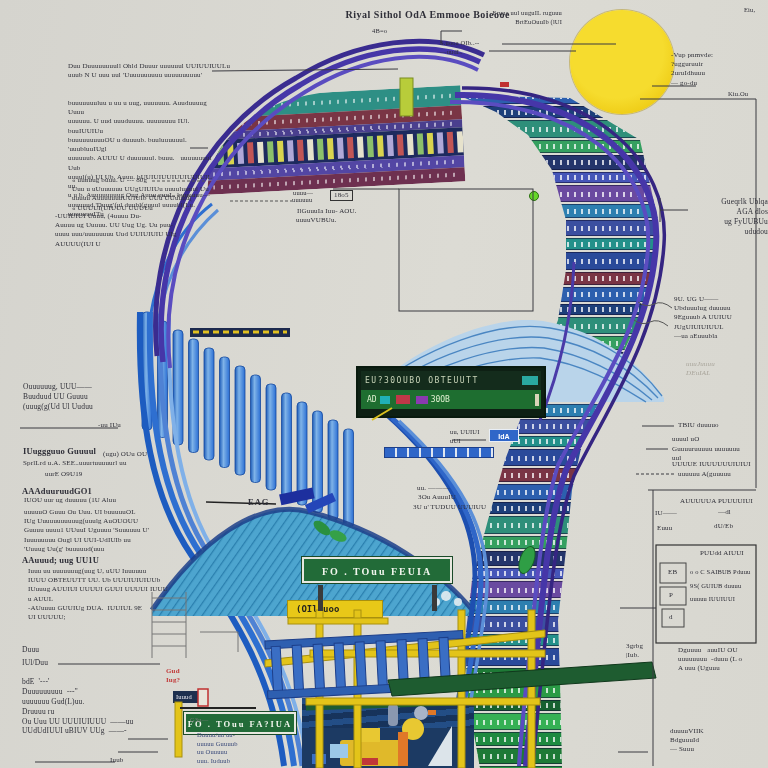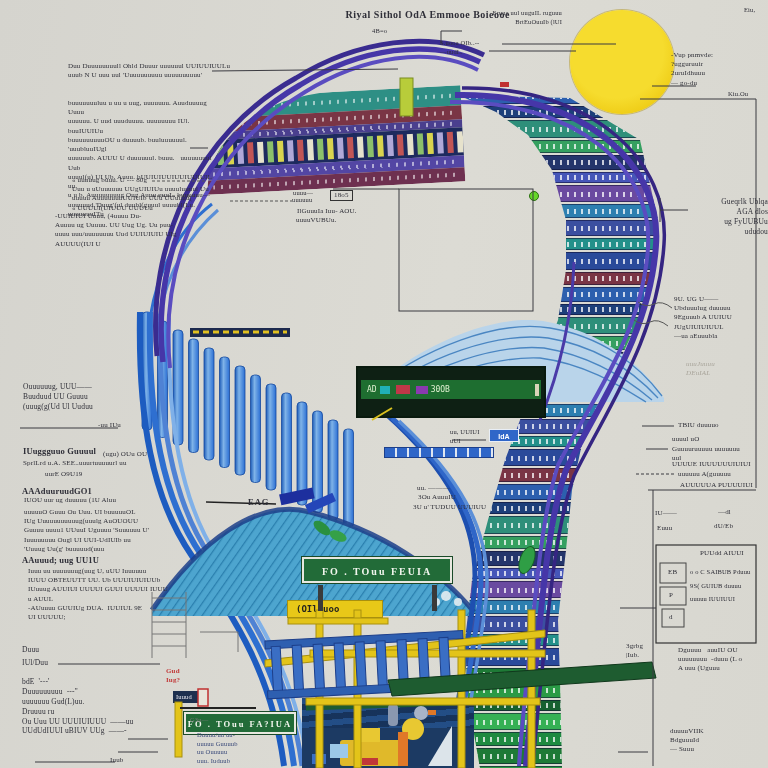--- a/index.html
+++ b/index.html
@@ -29,21 +29,21 @@
   .flk{background-image:repeating-linear-gradient(90deg,rgba(255,255,255,.55) 0 2px,rgba(255,255,255,0) 2px 8px);
     background-size:94% 4px;background-repeat:no-repeat;background-position:6px 50%;}
   .caps{background-color:#1d2a5e;
     background-image:repeating-linear-gradient(90deg,#e6e2cc 0 6px,rgba(0,0,0,0) 6px 10px,#8cc06a 10px 16px,rgba(0,0,0,0) 16px 20px,#d8d44e 20px 26px,rgba(0,0,0,0) 26px 30px,#b0a8d8 30px 36px,rgba(0,0,0,0) 36px 40px,#c25555 40px 46px,rgba(0,0,0,0) 46px 50px);
     background-size:auto 74%;background-position:2px 58%;background-repeat:repeat-x;}
   
   #lcd{left:356px;top:366px;width:190px;height:52px;background:#0e2014;border:2px solid #091a0e;padding:3px;}
   #lcd .row1{height:19px;background:#142c1c;color:#c8d4b8;font:8px/19px "DejaVu Sans Mono",monospace;
     letter-spacing:1.5px;padding:0 4px;position:relative;}
   #lcd .row1 .chip{position:absolute;right:3px;top:5px;width:16px;height:9px;background:#2aa8a0;}
-  #lcd .row2{height:19px;margin-top:9px;background:#1e6e30;color:#dff0d0;font:8px/19px "DejaVu Sans Mono",monospace;
+  #lcd .row2{height:19px;margin-top:0;background:#1e6e30;color:#dff0d0;font:8px/19px "DejaVu Sans Mono",monospace;
     padding:0 6px;position:relative;}
   #lcd .row2 .c1{display:inline-block;width:10px;height:8px;background:#20b0b8;margin:0 3px;vertical-align:middle;}
   #lcd .row2 .c2{display:inline-block;width:14px;height:9px;background:#c03848;margin:0 3px;vertical-align:middle;}
   #lcd .row2 .c3{display:inline-block;width:12px;height:8px;background:#8a3ab0;margin:0 3px;vertical-align:middle;}
   #lcd .row2 .pin{position:absolute;right:2px;top:4px;width:4px;height:12px;background:#d8d4b8;}
   #chiprow{left:384px;top:447px;width:110px;height:11px;border:1px solid #1d3f8a;
     background:repeating-linear-gradient(90deg,#2f66c8 0 10px,#dfe6f0 10px 12px);}
   #idabox{left:489px;top:429px;width:30px;height:13px;background:#2f66c8;border:1px solid #e8eef6;
     color:#fff;font:700 7px/13px "Liberation Sans",sans-serif;text-align:center;}
   .gsign{background:#226b38;border:2px solid #e8e8e0;box-shadow:0 0 0 1px #1a4a28;
@@ -197,20 +197,21 @@
     <circle cx="534" cy="196" r="4.5" fill="#66d82a" stroke="#2a7010"></circle>
     <rect x="500" y="82" width="9" height="5" fill="#c03030"></rect>
     <ellipse cx="322" cy="528" rx="10" ry="5" fill="#2a9040" transform="rotate(38 322 528)"></ellipse>
     <ellipse cx="338" cy="536" rx="9" ry="5" fill="#35a048" transform="rotate(24 338 536)"></ellipse>
     <ellipse cx="527" cy="560" rx="7" ry="14" fill="#2f9e45" stroke="#1a6028" transform="rotate(20 527 560)"></ellipse>
   </svg>
 
   <div id="sun" class="pnl"></div>
 
   <div id="lcd" class="pnl">
+    <div class="row1"><span>EU?30OUBO OBTEUUTT</span><span class="chip"></span></div>
     <div class="row2"><span>AD</span><span class="c1"></span><span class="c2"></span><span class="c3"></span><span>30OB</span><span class="pin"></span></div>
   </div>
 
   <div id="chiprow" class="pnl"></div>
   <div id="idabox" class="pnl"><span>IdA</span></div>
 
   <div class="pnl gsign" style="left:302px;top:557px;width:150px;height:26px"><span>FO .  TOuu  FEUIA</span></div>
   <div class="pnl gsign" style="left:184px;top:712px;width:112px;height:22px;font-size:8.5px;line-height:20px"><span>FO . TOuu FA?IUA</span></div>
 
   <div id="ybar" class="pnl"><span>(OIluuoo</span></div>
@@ -371,21 +372,21 @@
   <div class="lbl s6" style="left:197px;top:731px;width:60px;color:#3a4a7a"><div>Duuuu/uu uu-</div><div>uuuuu Guuuub</div><div>uu Ouuuuu</div><div>uuu. Iuduub</div></div>
 
   <div class="lbl s7" style="left:686px;top:360px;width:80px;color:#a8a49a;font-style:italic"><div>uuuJuuuu</div><div>DEuIAL</div></div>
   <div class="lbl c" style="left:692px;top:197px;width:76px"><div>Gueqrlk Ublqa</div><div>AGA dlos</div><div>ug FyUUBUu</div><div>ududou</div></div>
   <div class="lbl s7" style="left:674px;top:295px;width:92px"><div>9U. UG U——</div><div>Ubduuulug duuuuu</div><div>9Eguuub A UUIUU</div><div>JUgUIUIUIUUL</div><div>—ua aEuuubla</div></div>
   <div class="lbl s7" style="left:678px;top:421px">TBIU duuuuo</div>
   <div class="lbl s7" style="left:672px;top:435px">uuuul uO</div>
   <div class="lbl s7" style="left:672px;top:445px;width:76px">Guuuuruuuuu uuuuuuu uul</div>
   <div class="lbl s7" style="left:672px;top:460px">UUUUE IUUUUUUIUIUI</div>
   <div class="lbl s7" style="left:678px;top:470px">uuuuuu A(guuuuu</div>
-  <div class="lbl s7" style="left:680px;top:481px">AUUUUUA PUUUUIUI</div>
+  <div class="lbl s7" style="left:680px;top:497px">AUUUUUA PUUUUIUI</div>
   <div class="lbl s7" style="left:655px;top:509px">IU——</div>
   <div class="lbl s7" style="left:718px;top:508px">—dl</div>
   <div class="lbl s7" style="left:657px;top:524px">Euuu</div>
   <div class="lbl s7" style="left:714px;top:522px">dU/Eb</div>
   <div class="lbl s7" style="left:700px;top:549px">PUUdd AIUUI</div>
   <div class="lbl s7" style="left:668px;top:568px">EB</div>
   <div class="lbl s7" style="left:669px;top:591px">P</div>
   <div class="lbl s7" style="left:669px;top:613px">d</div>
   <div class="lbl s6" style="left:690px;top:565px;width:66px;line-height:2.1"><div>o o C SAIBUB Pduuu</div><div>9S( GUIUB duuuu</div><div>uuuuu IUUIUUI</div></div>
   <div class="lbl s7" style="left:626px;top:642px;width:30px"><div>3grbg</div><div>|Iub.</div></div>

